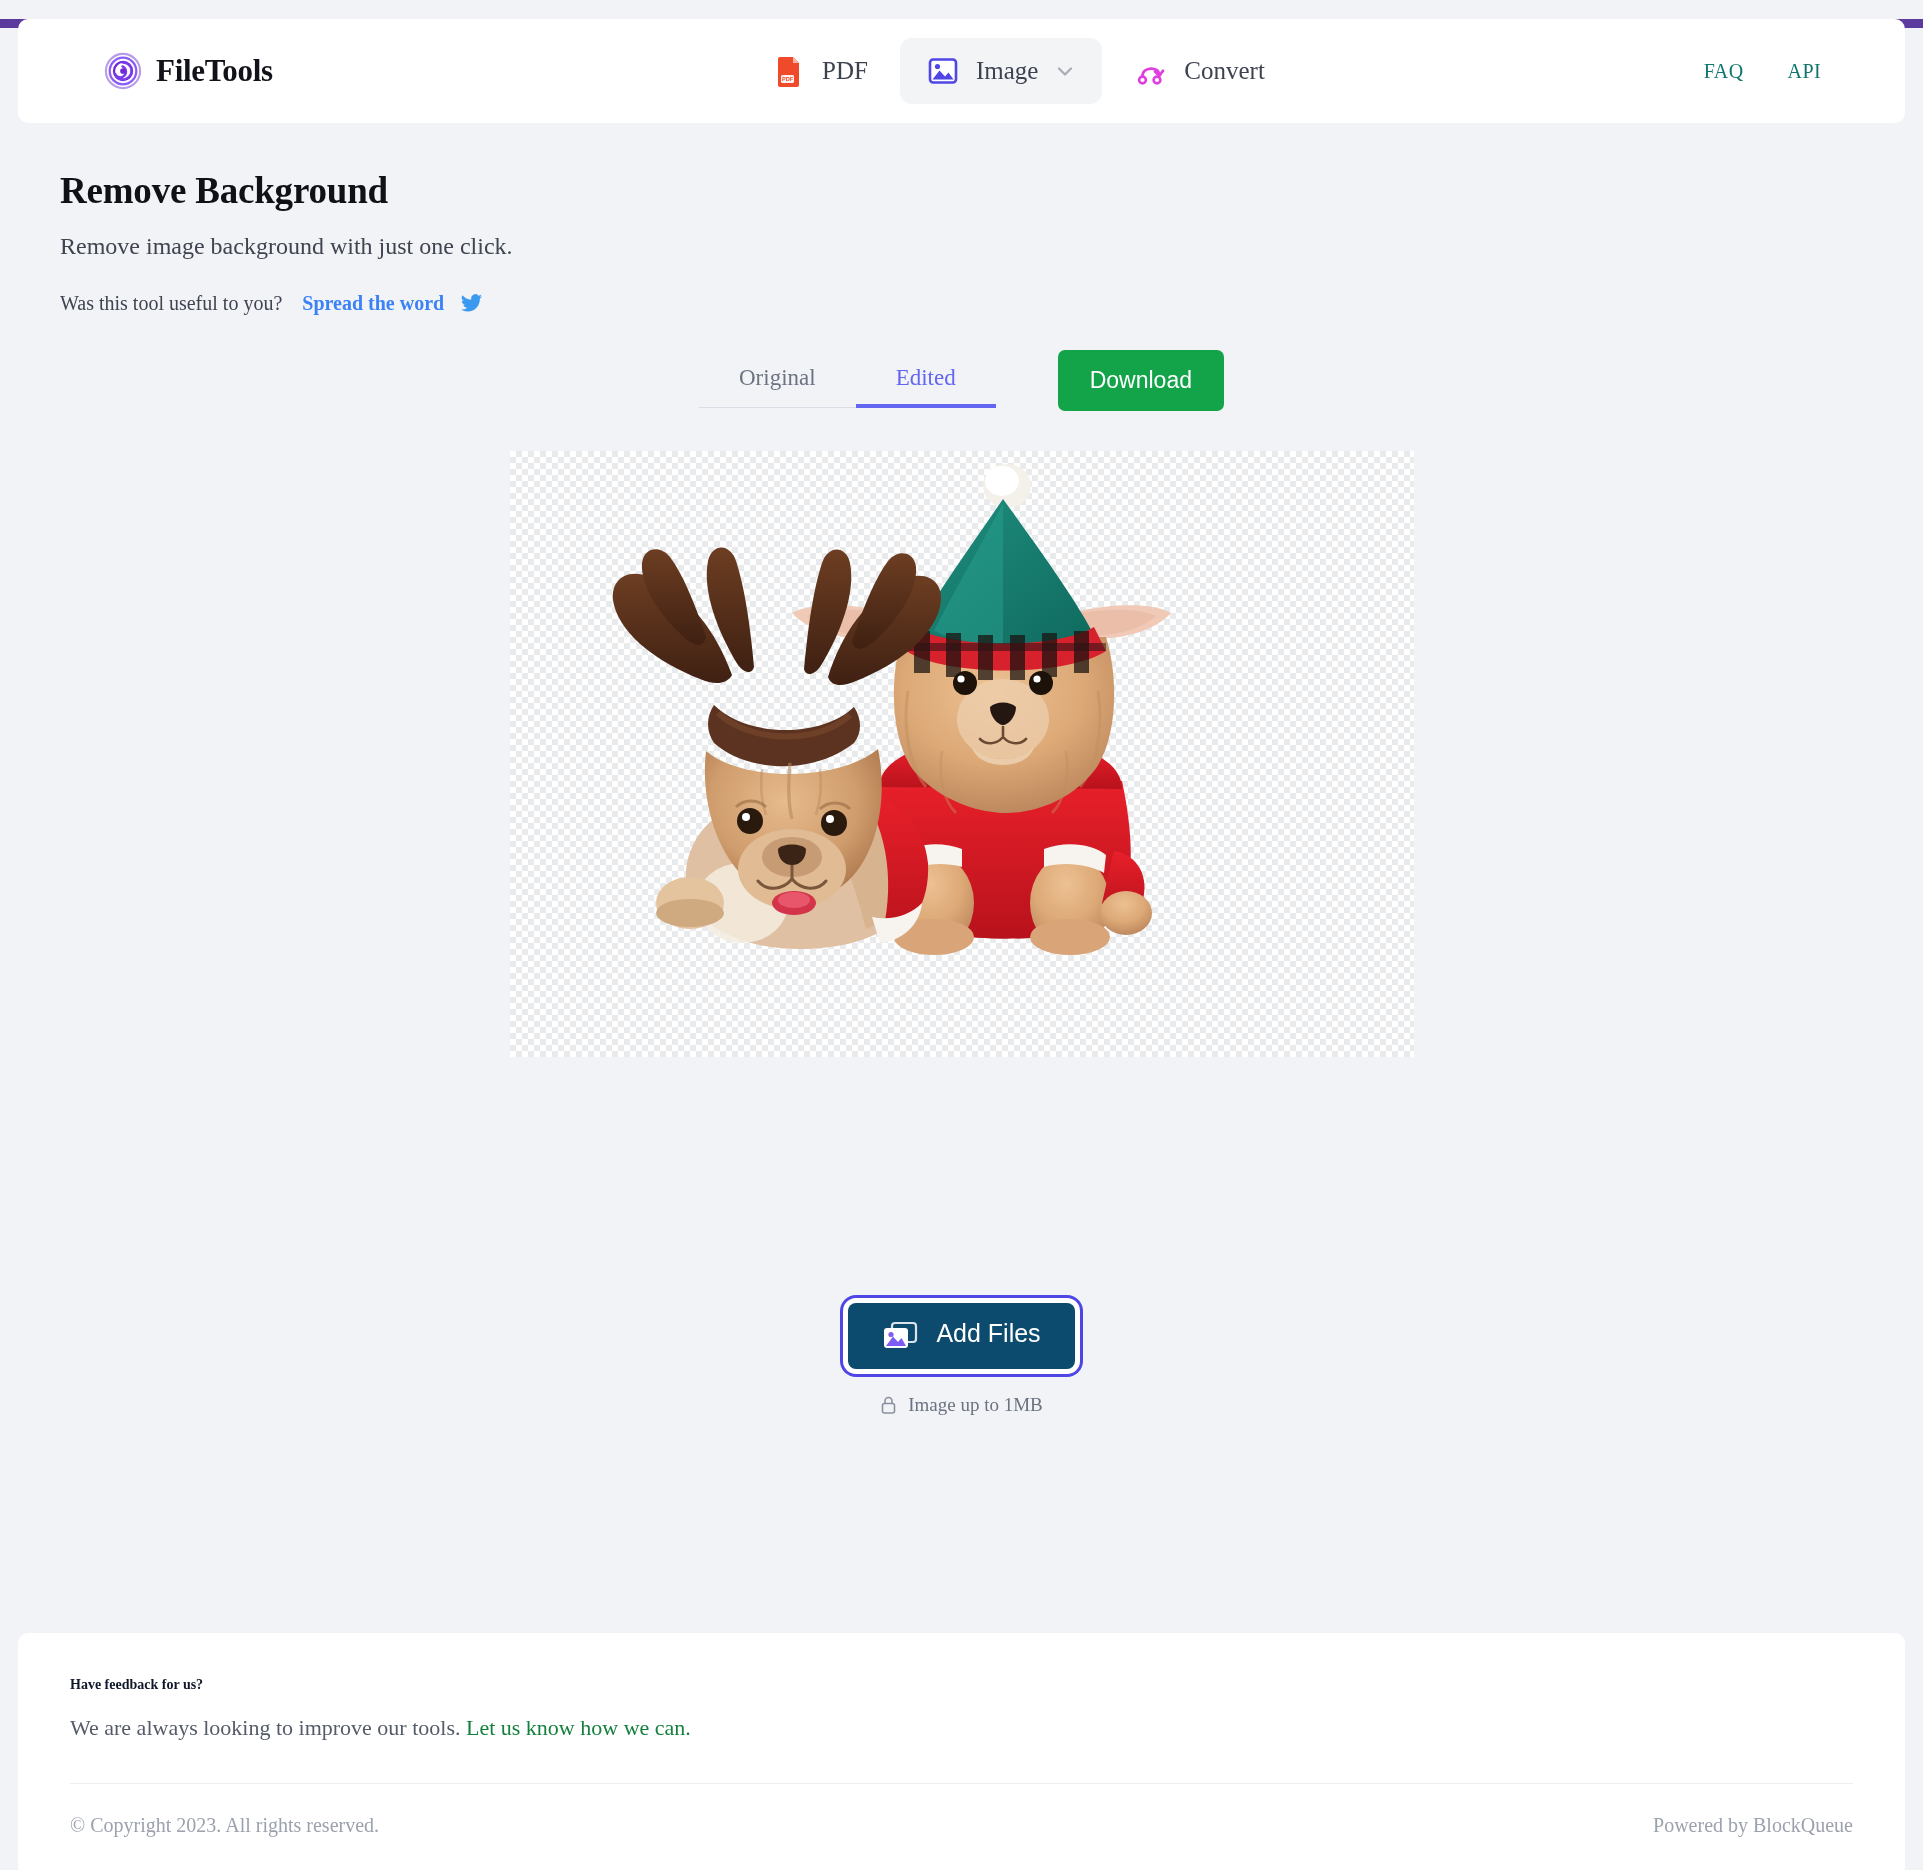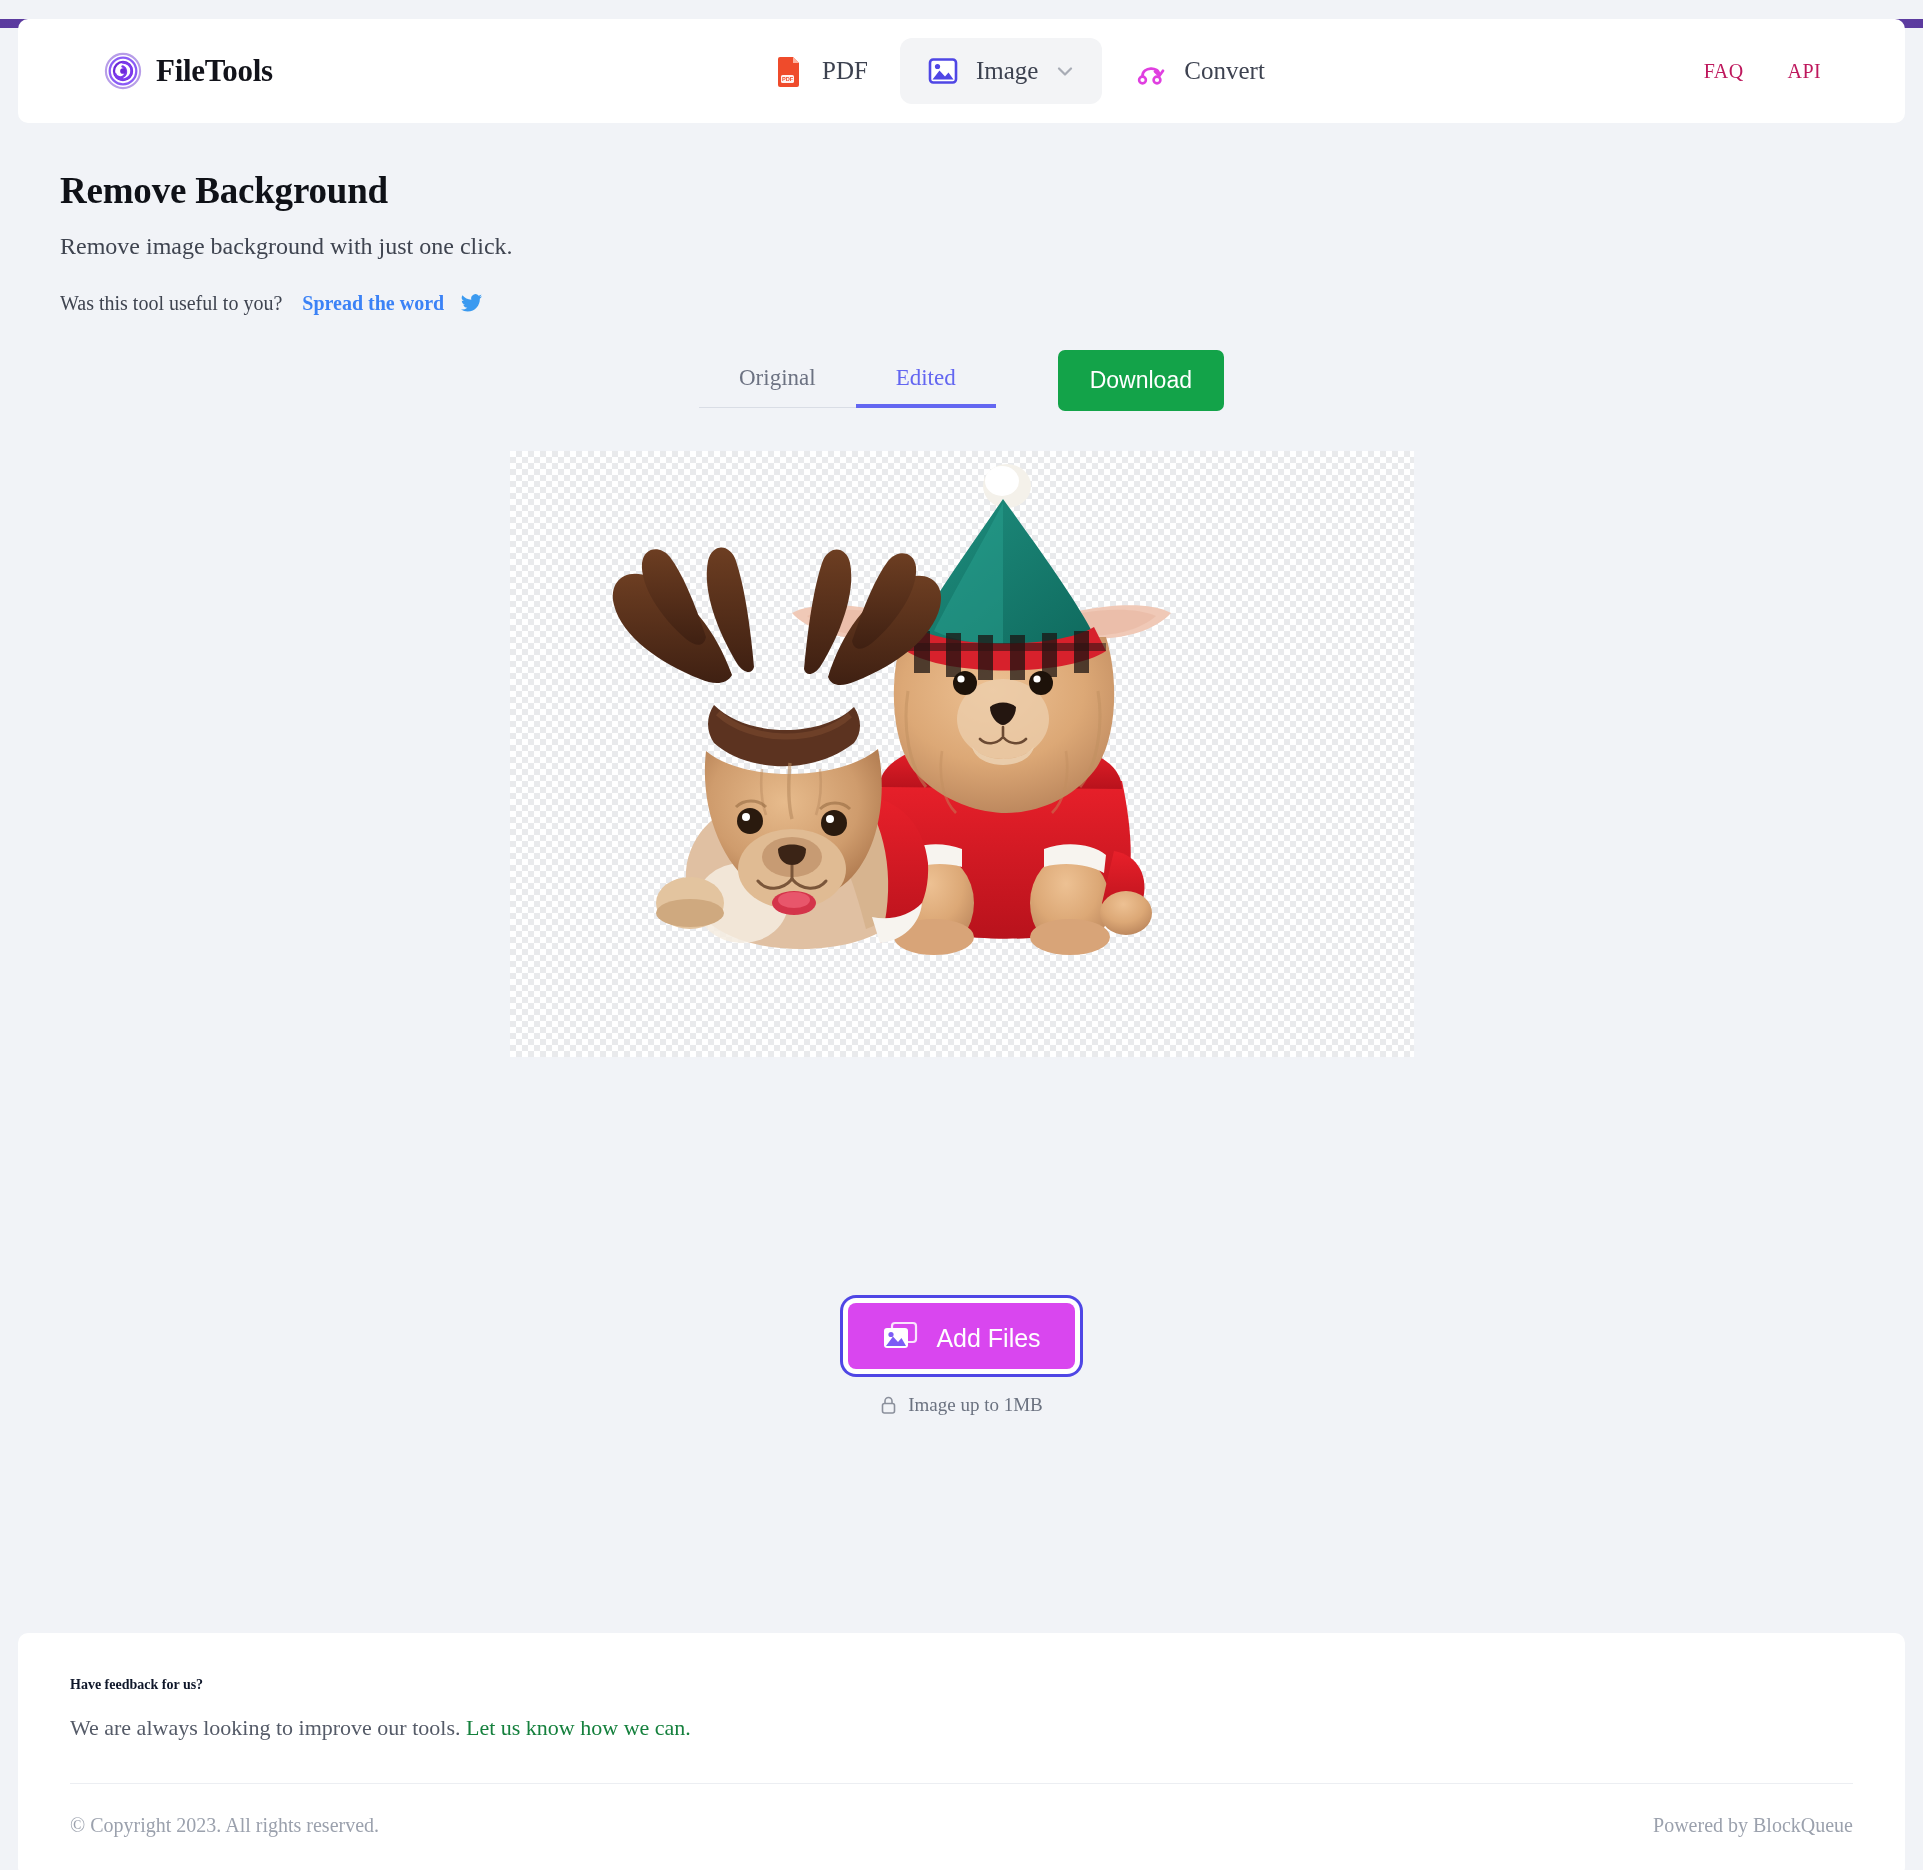--- a/index.html
+++ b/index.html
@@ -76,21 +76,21 @@
 
   .nav-right {
     margin-left: auto;
     display: flex;
     align-items: center;
     gap: 44px;
     padding-right: 42px;
   }
   .nav-right a {
     font-size: 20px;
-    color: #be185d;
+    color: #0f766e;
     text-decoration: none;
     cursor: pointer;
     letter-spacing: .4px;
   }
 
   
   .title-block { padding: 46px 0 0 42px; }
   .page-title {
     font-size: 37px;
     font-weight: bold;
@@ -181,23 +181,23 @@
 
   
   .add-area {
     margin-top: 246px;
     display: flex;
     flex-direction: column;
     align-items: center;
   }
   .add-btn {
     display: flex;
-    align-items: flex-end;
+    align-items: flex-start;
     gap: 18px;
-    background: #d946ef;
+    background: #0c4a6e;
     color: #ffffff;
     font-size: 25px;
     border: none;
     border-radius: 8px;
     padding: 18px 34px;
     cursor: pointer;
     box-shadow: 0 0 0 5px #ffffff, 0 0 0 8px #4f46e5;
     line-height: 1;
   }
   .addfiles-icon { width: 36px; height: 30px; display: block; }

